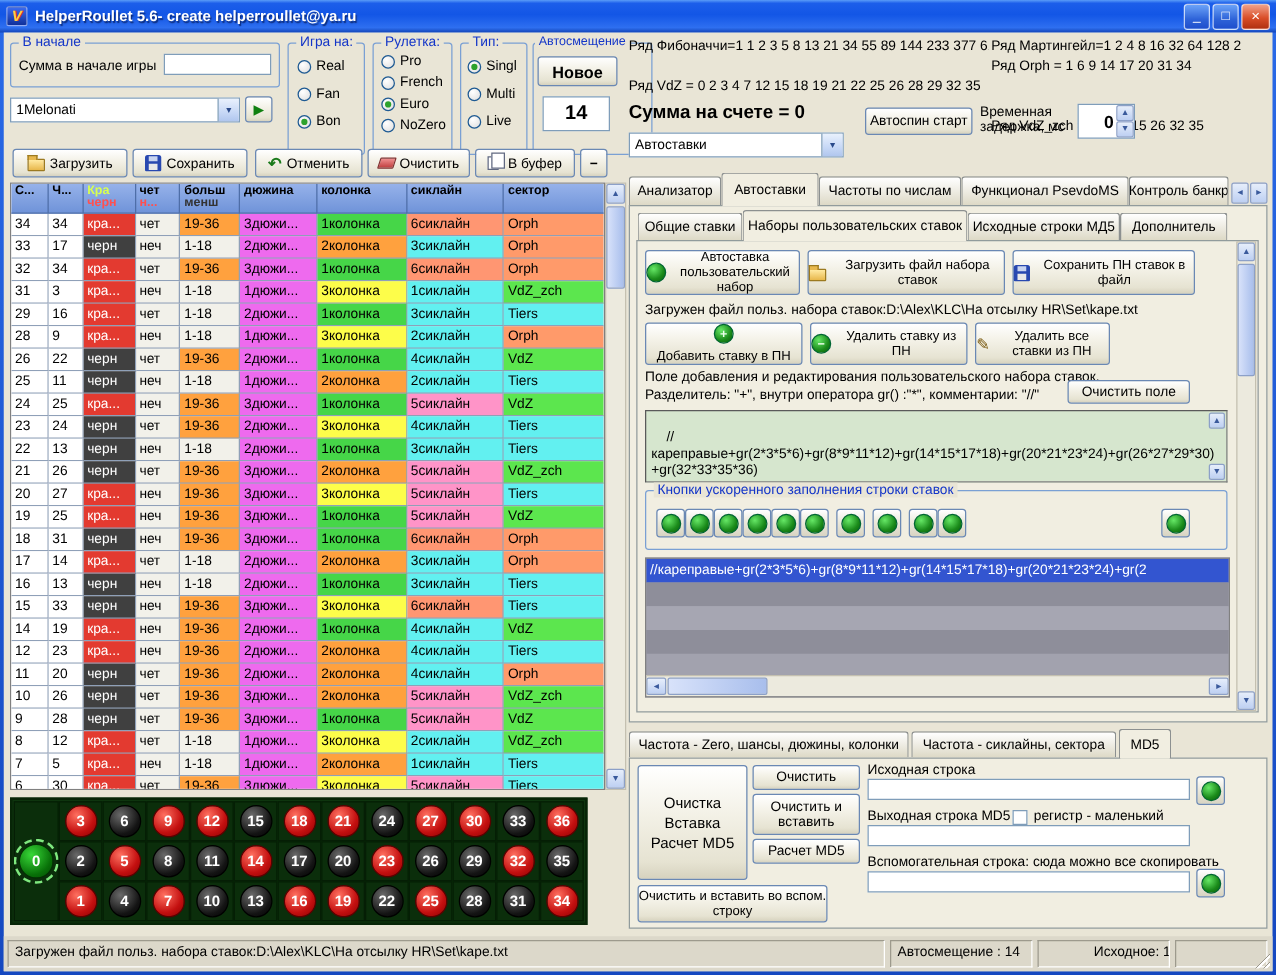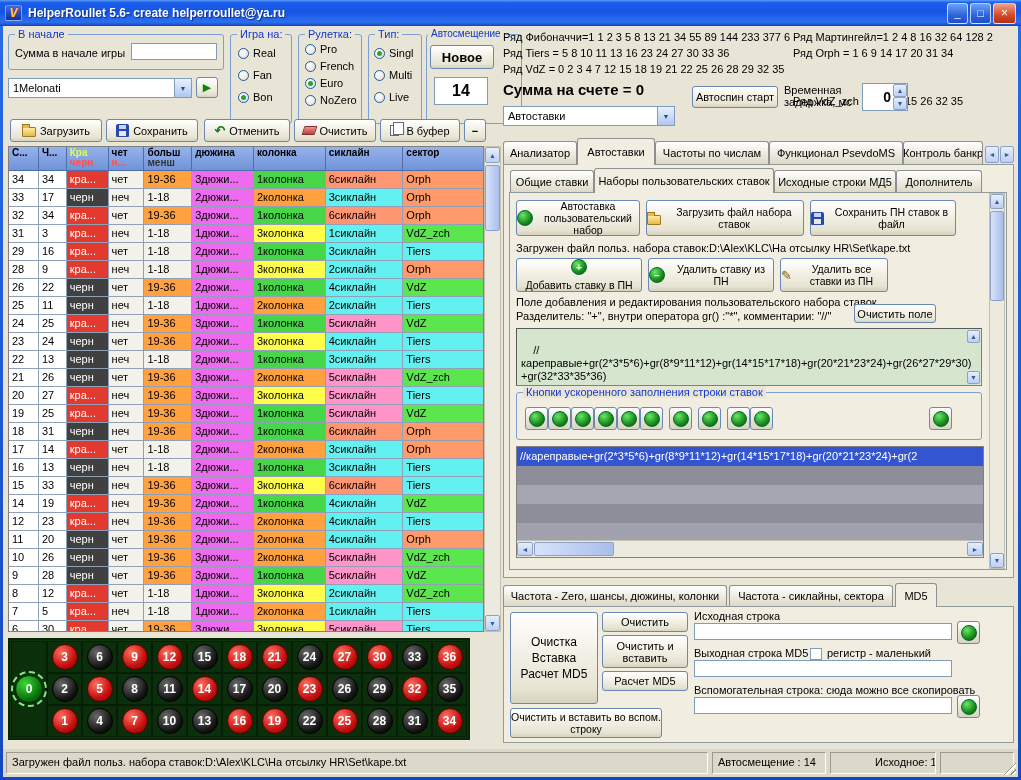--- a/index.html
+++ b/index.html
@@ -670,21 +670,20 @@
             <div class="rnum rblack">31</div>
           </div>
           <div class="rcell">
             <div class="rnum rred">34</div>
           </div>
         </div>
       </div>
   </div>
 
   <div class="seq" style="left:503px;top:31px;width:288px;">Ряд Фибоначчи=1 1 2 3 5 8 13 21 34 55 89 144 233 377 610</div>
-  <div class="seq" style="left:503px;top:47px;width:288px;">Ряд Tiers = 5 8 10 11 13 16 23 24 27 30 33 36</div>
   <div class="seq" style="left:503px;top:63px;width:288px;">Ряд VdZ = 0 2 3 4 7 12 15 18 19 21 22 25 26 28 29 32 35</div>
   <div class="seq" style="left:793px;top:31px;width:224px;">Ряд Мартингейл=1 2 4 8 16 32 64 128 2</div>
   <div class="seq" style="left:793px;top:47px;width:224px;">Ряд Orph = 1 6 9 14 17 20 31 34</div>
   <div class="seq" style="left:793px;top:63px;width:224px;margin-top:32px;">Ряд VdZ_zch = 0 3 12 15 26 32 35</div>
 
   <div class="bigsum" style="left:503px;top:81px;">Сумма на счете = 0</div>
   <div class="btn" style="left:692px;top:86px;width:86px;height:22px;">
     <span>Автоспин старт</span>
   </div>
   <div class="label" style="left:784px;top:84px;line-height:12px;">
@@ -764,21 +763,21 @@
     <span class="gcirc gcirc-minus"></span>
     <span class="btxt" style="font-size:10.5px;">Удалить ставку из ПН</span>
   </div>
   <div class="btn" style="left:780px;top:258px;width:108px;height:34px;">
     <span class="icon-pencil">✎</span>
     <span class="btxt" style="font-size:10.5px;">Удалить все ставки из ПН</span>
   </div>
 
   <div class="label" style="left:516px;top:296px;">Поле добавления и редактирования пользовательского набора ставок.</div>
   <div class="label" style="left:516px;top:310px;">Разделитель: "+", внутри оператора gr() :"*", комментарии: "//"</div>
-  <div class="btn" style="left:854px;top:304px;width:82px;height:19px;">
+  <div class="btn" style="left:854px;top:304px;width:98px;height:19px;">
     <span>Очистить поле</span>
   </div>
 
   <div class="edit-field">
     <span>//кареправые+gr(2*3*5*6)+gr(8*9*11*12)+gr(14*15*17*18)+gr(20*21*23*24)+gr(26*27*29*30)
 +gr(32*33*35*36)</span>
     <span class="sb-btn" style="position:absolute;right:1px;top:1px;width:13px;height:13px;">▲</span>
     <span class="sb-btn" style="position:absolute;right:1px;bottom:1px;width:13px;height:13px;">▼</span>
   </div>
 

